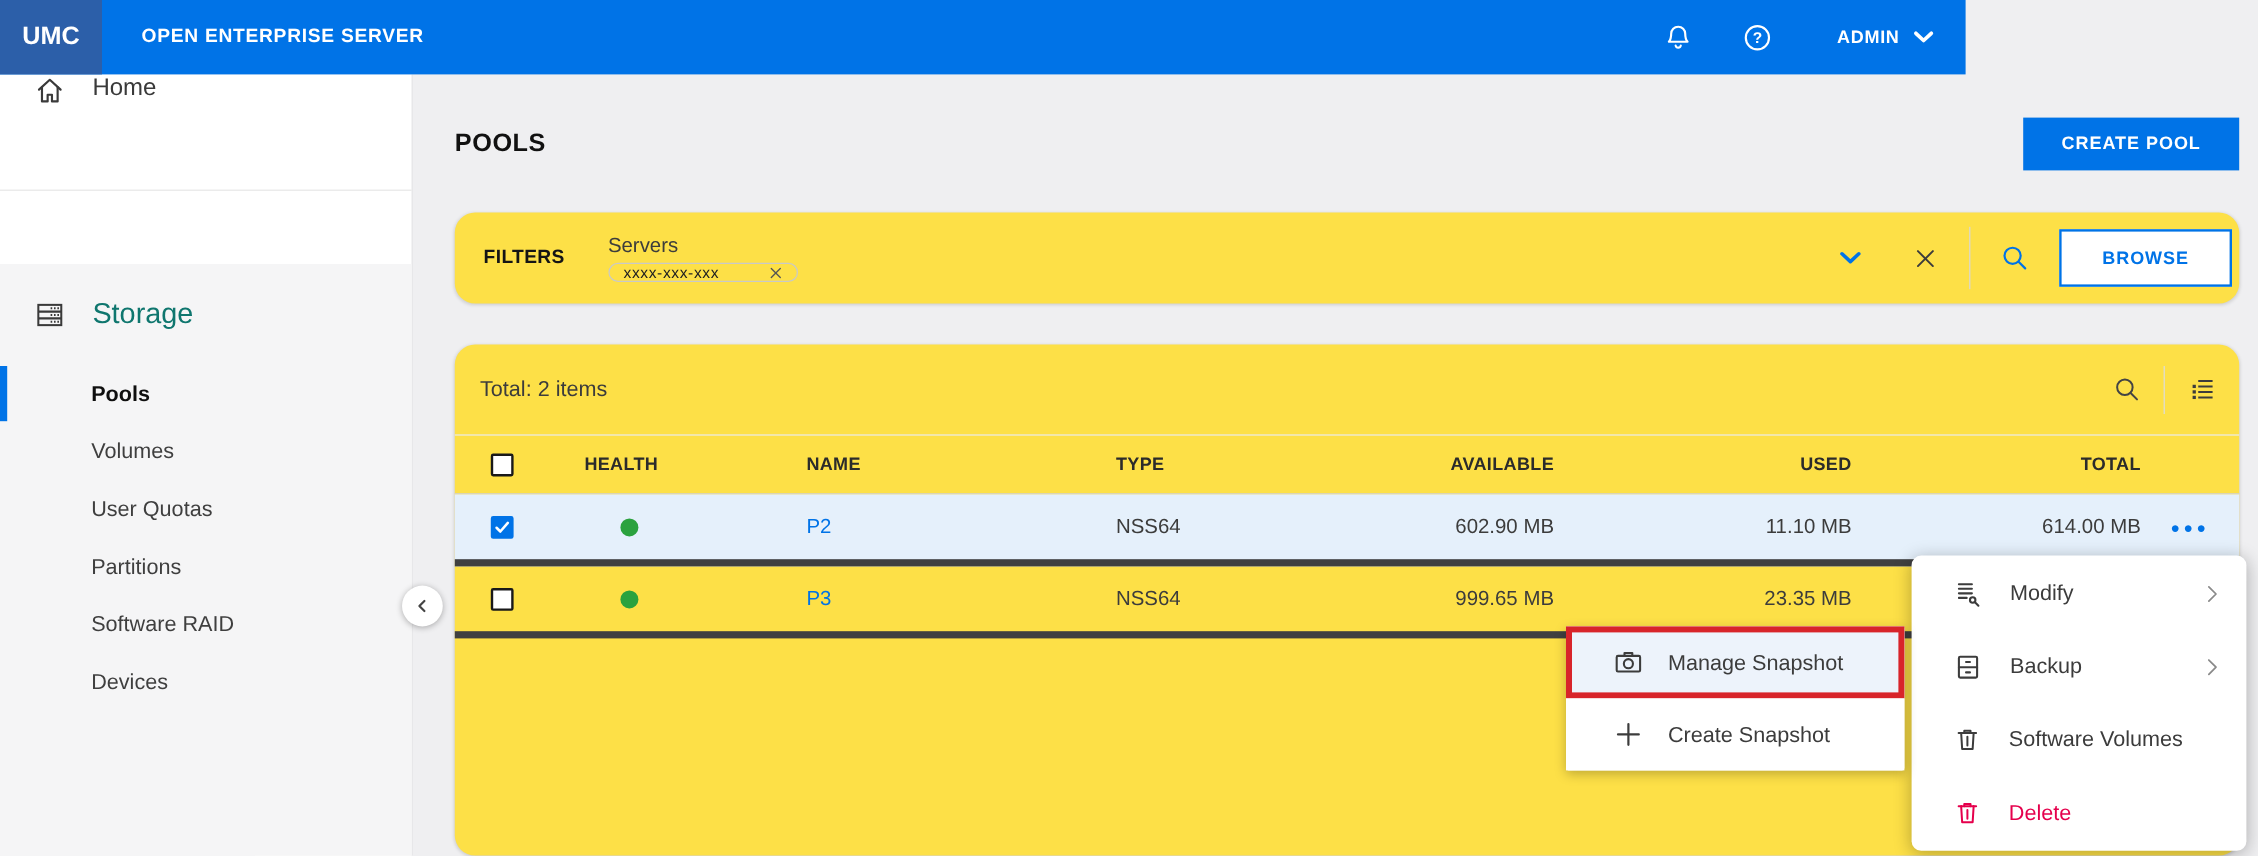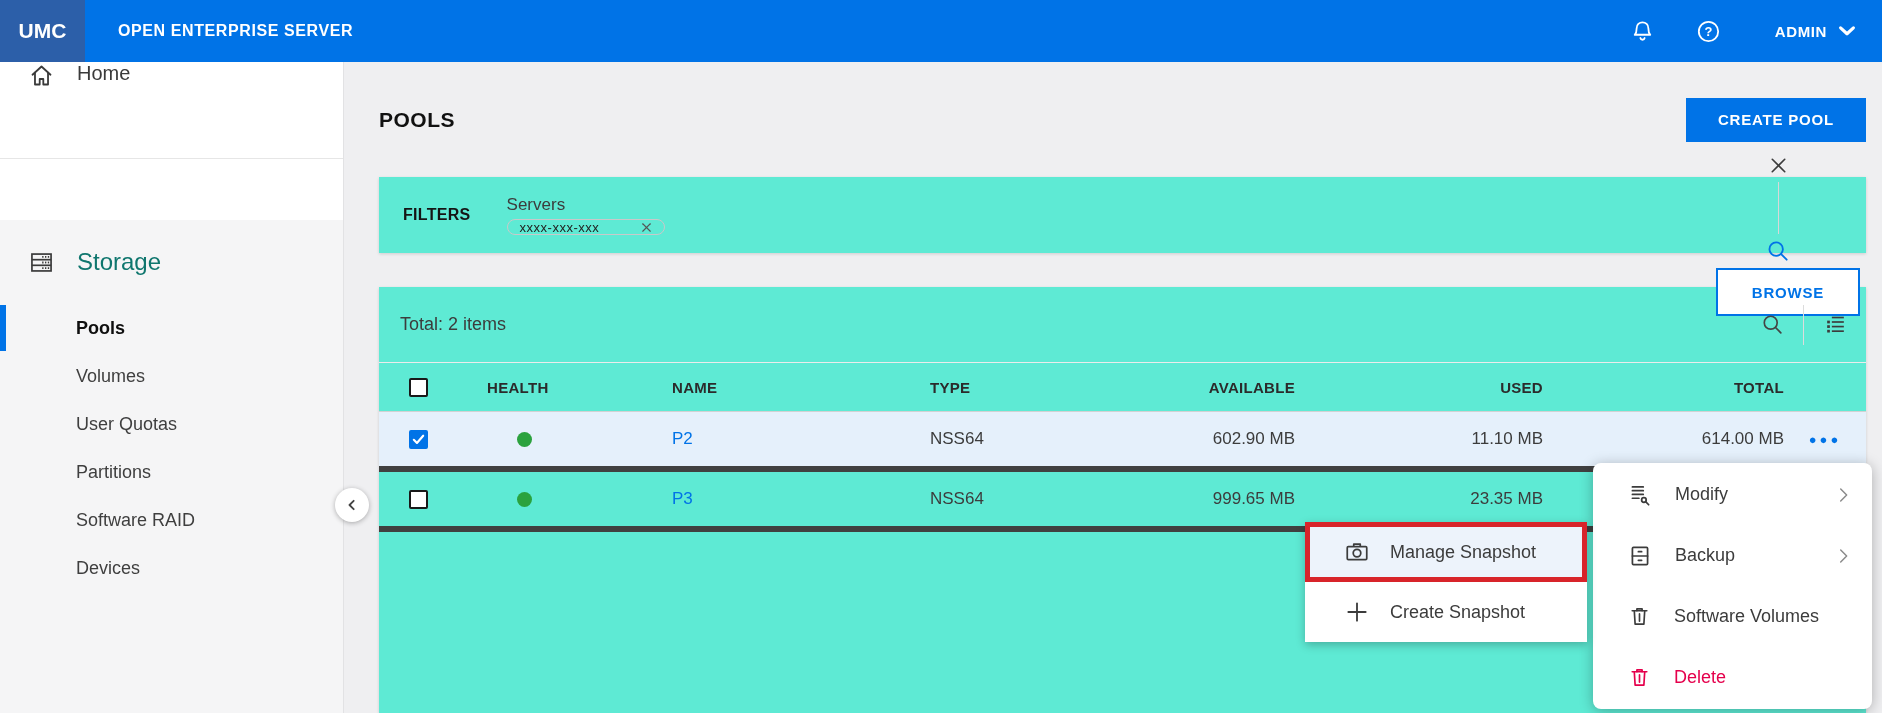--- a/index.html
+++ b/index.html
@@ -1,20 +1,20 @@
 <!DOCTYPE html>
 <html><head>
 <meta charset="utf-8">
 <style>
   * { margin:0; padding:0; box-sizing:border-box; }
   html,body { width:1882px; height:713px; overflow:hidden;
     font-family:"Liberation Sans", sans-serif; background:#efeff1; }
 
   
-  .topbar { position:absolute; left:0; top:0; width:1882px; height:62px;
+  .topbar { position:absolute; left:0; top:0; width:1638px; height:62px;
     background:#0073e7; display:flex; align-items:center; z-index:50; }
   .logo-box { width:85px; height:62px; background:#2c5fa9; color:#fff;
     font-size:21px; font-weight:bold; display:flex; align-items:center; justify-content:center; }
   .product { color:#fff; font-size:16px; font-weight:bold; letter-spacing:.6px; margin-left:33px;text-align:center; }
   .topbar-right { margin-left:auto; display:flex; align-items:center; gap:38px; padding-right:24px; }
   .tb-iconbtn { width:28px; height:28px; display:flex; align-items:center; justify-content:center; cursor:pointer; }
   .admin-group { display:flex; align-items:center; gap:9px; margin-left:14px; cursor:pointer; }
   .admin-label { color:#fff; font-size:15px; font-weight:bold; letter-spacing:.6px; }
 
   
@@ -36,31 +36,31 @@
     display:flex; align-items:center; justify-content:center; z-index:30; cursor:pointer; }
 
   
   .main { position:absolute; left:344px; top:62px; right:0; bottom:0; background:#efeff1; }
   .page-header { height:115px; display:flex; align-items:center; margin:0 16px 0 35px; }
   .page-title { font-size:21px; font-weight:900; letter-spacing:.5px; color:#111; }
   .create-btn { margin-left:auto; width:180px; height:44px; background:#0073e7; color:#fff;
     font-size:15px; font-weight:bold; letter-spacing:.8px; border:none; cursor:pointer;
     font-family:"Liberation Sans",sans-serif; }
 
-  .card { background:#5eead4; box-shadow:0 1px 3px rgba(0,0,0,.14); margin:0 16px 0 35px; }
+  .card { background:#fde047; box-shadow:0 1px 3px rgba(0,0,0,.14); margin:0 16px 0 35px;border-radius:17px; }
   
   .filter-card { height:76px; display:flex; align-items:center; }
   .filters-label { font-size:16px; font-weight:bold; color:#151515; letter-spacing:.3px; margin-left:24px; }
   .filter-field { margin-left:36px; display:flex; flex-direction:column; justify-content:center; }
   .field-label { font-size:17px; color:#3c3c3c; }
   .chip { margin-top:4px; height:16px; width:158px; border:1px solid #c9c9c9; border-radius:13px;
     display:flex; align-items:center; padding:0 10px 0 12px; cursor:default; }
   .chip-text { font-size:13px; color:#222; letter-spacing:.5px; }
   .chip-x { margin-left:auto; display:flex; cursor:pointer; }
-  .filter-right { margin-left:auto; display:flex; align-items:center; padding-right:6px;flex-direction:column; }
+  .filter-right { margin-left:auto; display:flex; align-items:center; padding-right:6px; }
   .icon-btn { width:34px; height:34px; display:flex; align-items:center; justify-content:center; cursor:pointer; }
   .vdivider { width:1px; height:52px; background:#d8d8d8; margin:0 20px; }
   .browse-btn { width:144px; height:48px; background:#fff; border:2.5px solid #0073e7;
     color:#0073e7; font-size:15px; font-weight:bold; letter-spacing:.8px; cursor:pointer;
     margin-left:20px; font-family:"Liberation Sans",sans-serif; }
   .gap28 { width:28px; }
 
   
   .table-card { margin-top:34px; height:426px; }
   .table-toolbar { height:75px; display:flex; align-items:center; padding:0 14px 0 21px;gap:41px; }

